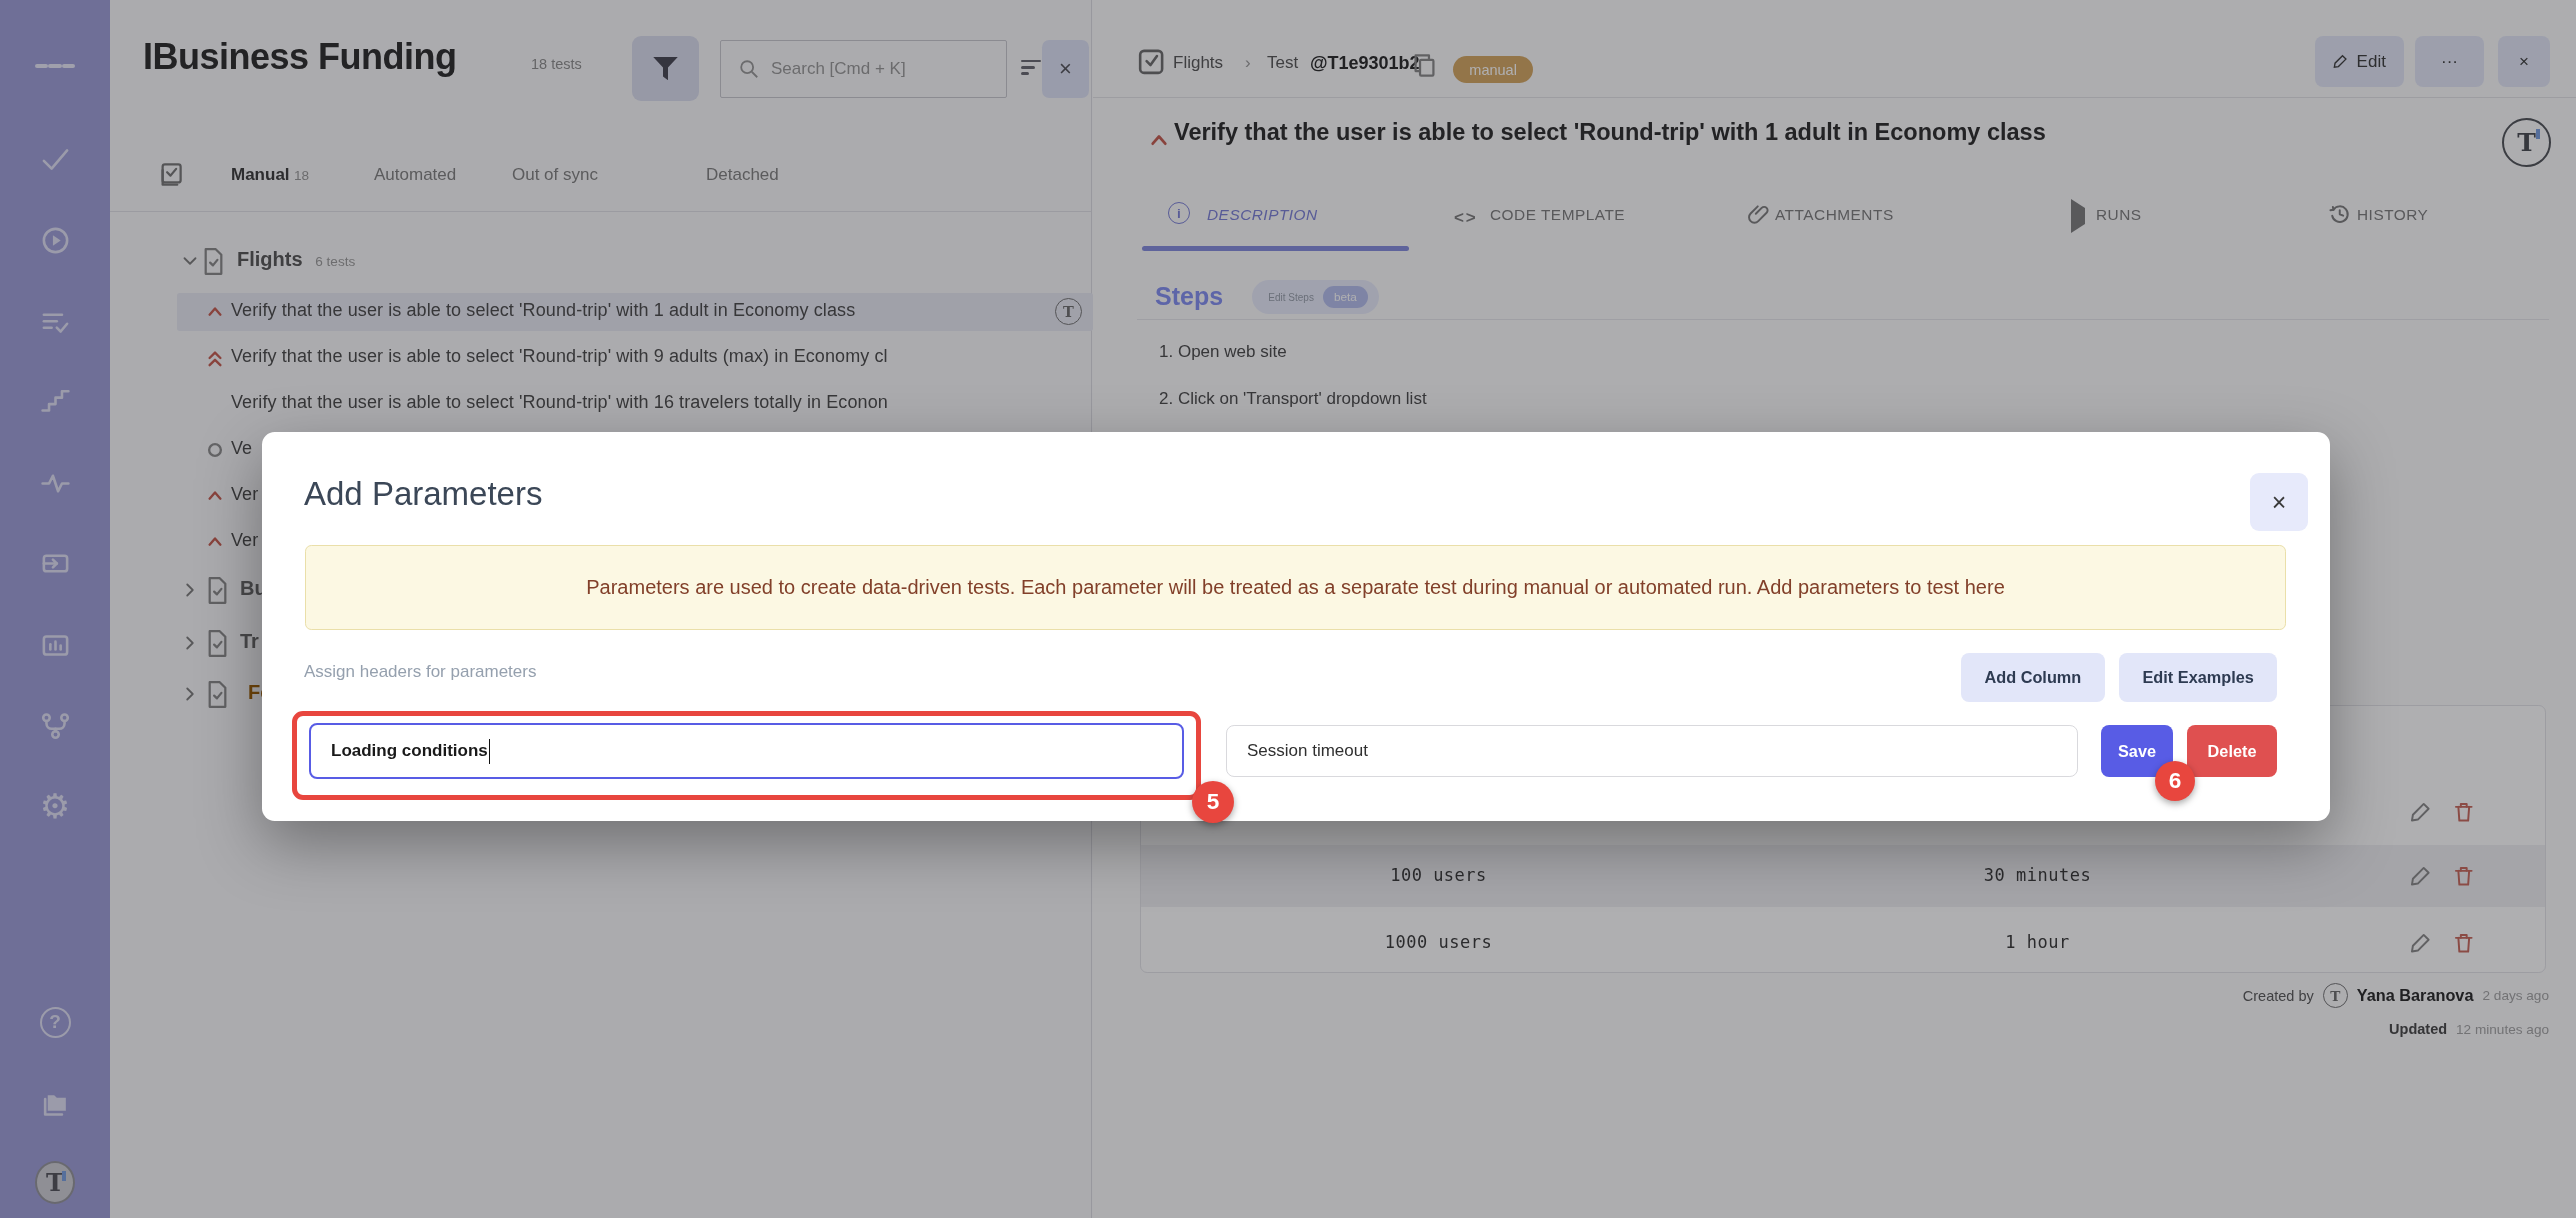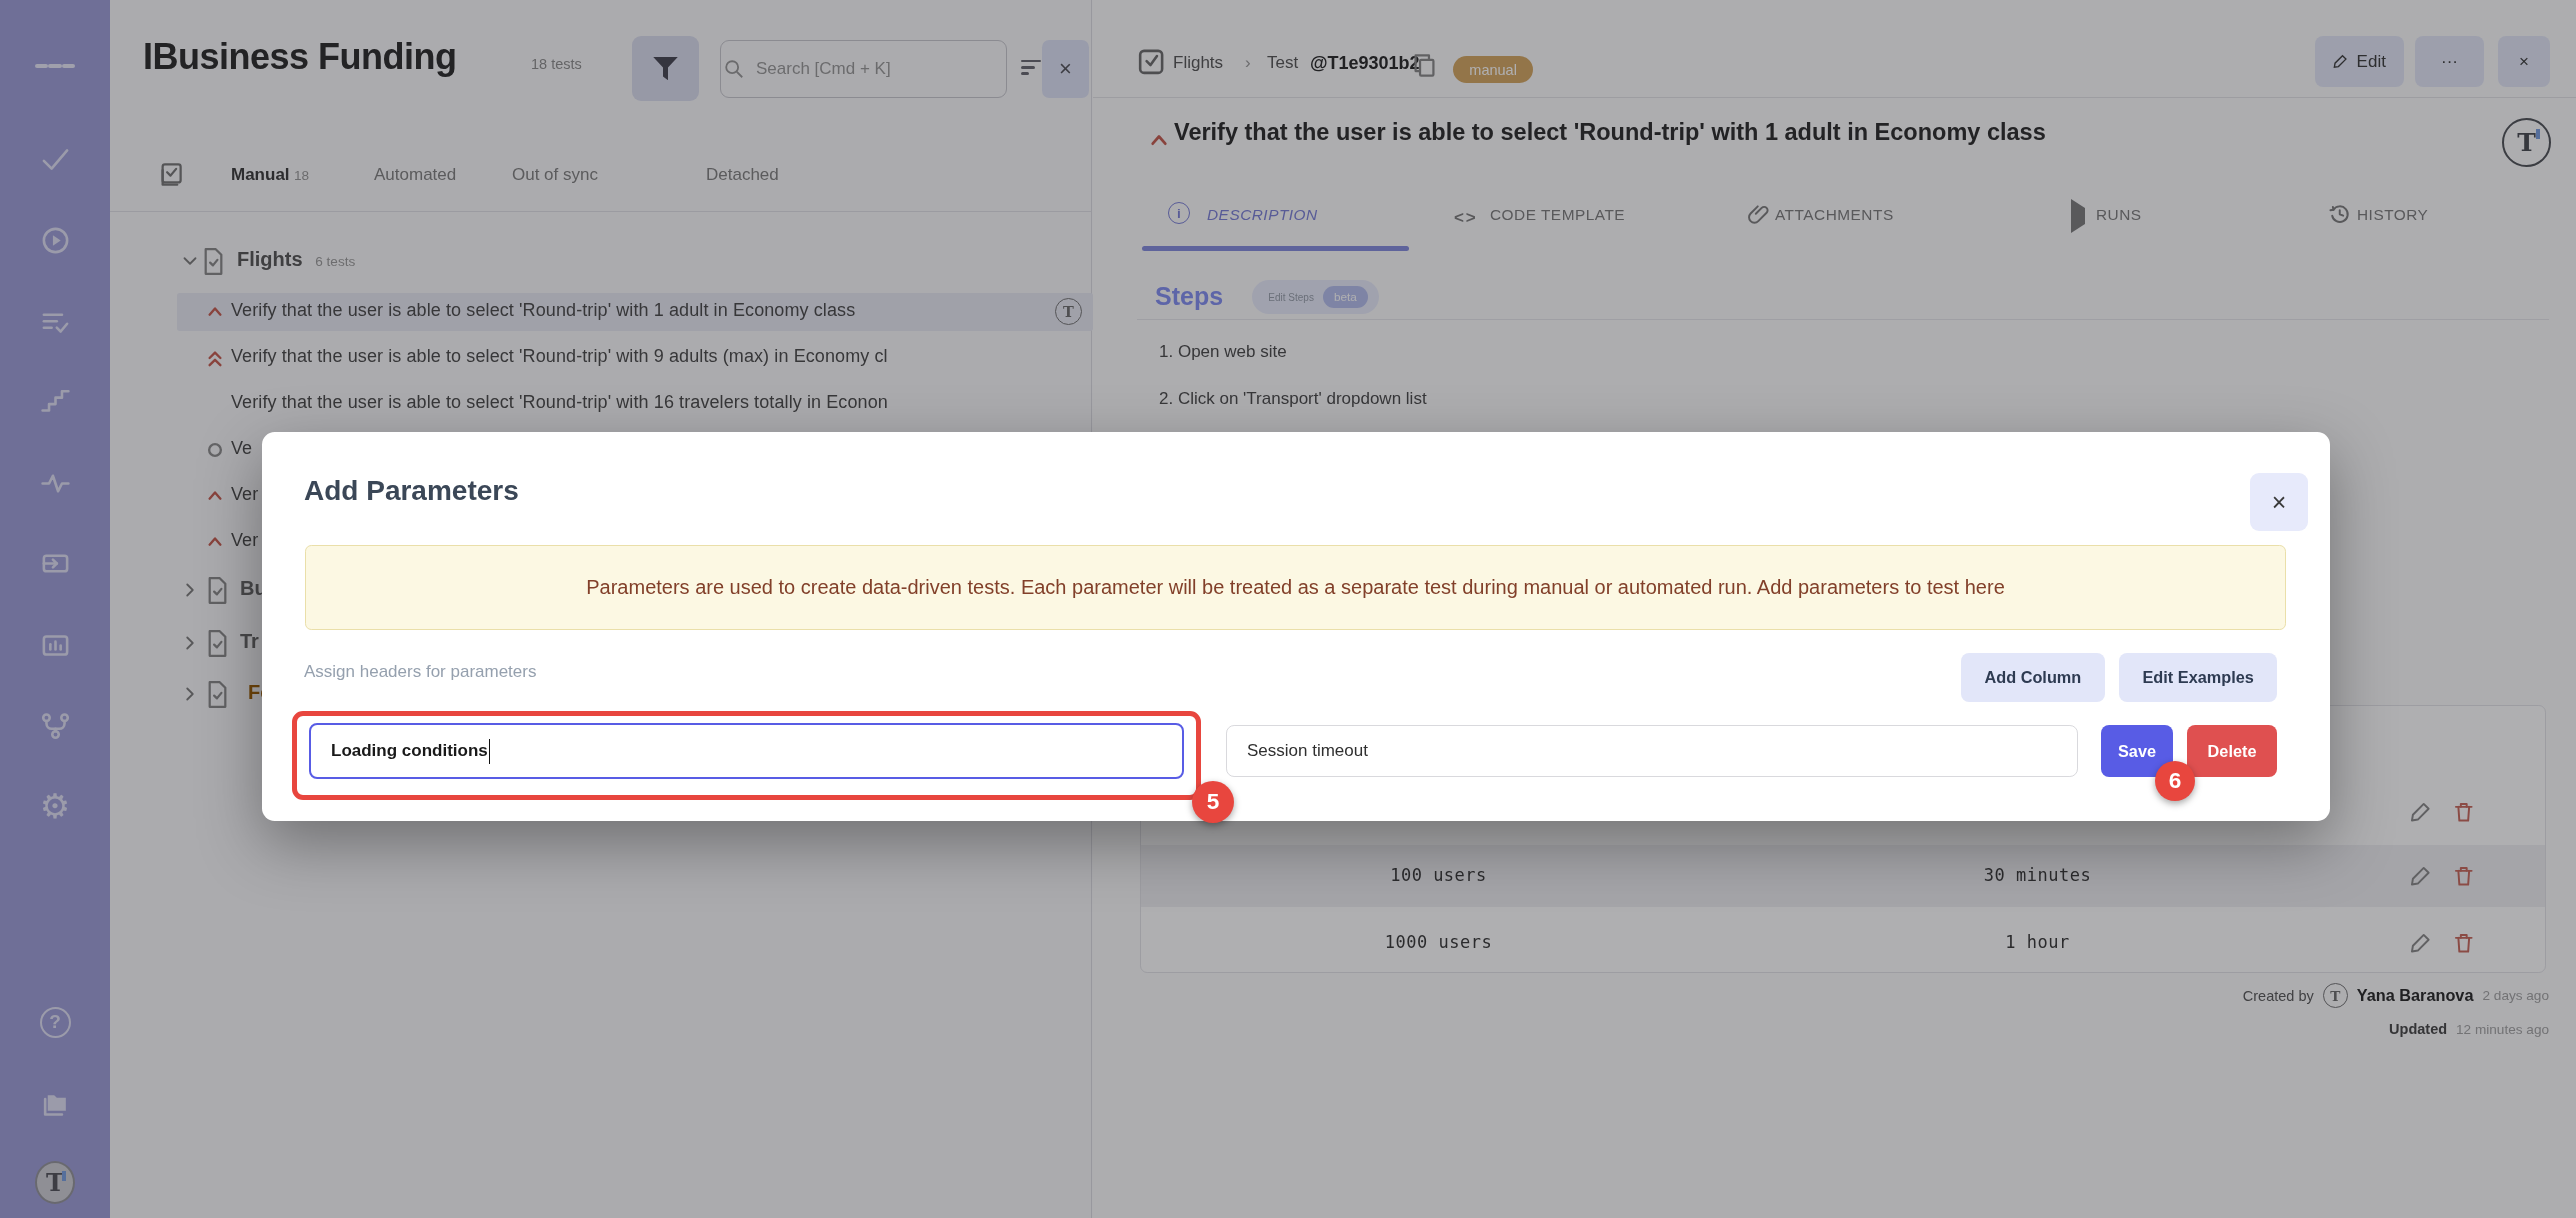--- a/index.html
+++ b/index.html
@@ -17,21 +17,21 @@
   .logo-circle { width:43px; height:43px; border-radius:50%; background:#cfcfd6; border:2.7px solid #97979d; display:flex; align-items:center; justify-content:center; position:relative; }
   .logo-circle b { color:#55555c; font-size:24.4px; font-family:"DejaVu Serif","Liberation Serif",serif; }
   .logo-circle i { position:absolute; right:7.2px; top:8.1px; width:3.6px; height:10px; background:#7a9fe0; }
 
   
   .left-panel { position:absolute; left:110px; top:0; width:982px; height:1218px; background:#fafafb; border-right:0.9px solid #dddde3; z-index:1; }
   .lp-title { position:absolute; left:33px; top:36px; font-size:36px; font-weight:bold; color:#2d2d2d; letter-spacing:-0.5px; }
   .lp-count { position:absolute; left:421px; top:56px; font-size:14.5px; color:#8f8f8f; }
   .filter-btn { position:absolute; left:522px; top:36px; width:67px; height:65px; background:#dcdeef; border-radius:9px; display:flex; align-items:center; justify-content:center; }
   .funnel { width:25px; height:23.5px; background:#484854; clip-path:polygon(0 0,100% 0,60% 46%,60% 100%,40% 84%,40% 46%); }
-  .search-box { position:absolute; left:610px; top:40px; width:287px; height:58px; border:1.8px solid #c9c9cf; border-radius:9px; background:transparent; display:flex; align-items:center; padding-left:2px; }
+  .search-box { position:absolute; left:610px; top:40px; width:287px; height:58px; border:1.8px solid #c9c9cf; border-radius:2px; background:transparent; display:flex; align-items:center; padding-left:17px; }
   .search-box svg { width:22px; height:22px; stroke:#9a9a9a; stroke-width:2; fill:none; margin-right:11px; }
   .search-box input { border:none; outline:none; background:transparent; font-size:17px; color:#555; width:199px; font-family:inherit; }
   .search-box input::placeholder { color:#9a9a9a; }
   .sliders-icon { position:absolute; left:911px; top:56px; width:20px; }
   .sliders-icon span { display:block; height:2.7px; background:#6a6a72; margin:3.6px 0; border-radius:1.8px; }
   .sliders-icon span:nth-child(1){width:20px}.sliders-icon span:nth-child(2){width:13.6px}.sliders-icon span:nth-child(3){width:8.1px}
   .clear-btn { position:absolute; left:932px; top:40px; width:47px; height:58px; background:#dfe3f6; border-radius:7.2px; display:flex; align-items:center; justify-content:center; font-size:22px; color:#55555c; }
   .lp-tabs { position:absolute; left:0; top:154px; width:100%; height:57px; }
   .select-icon { position:absolute; left:47px; top:7.2px; }
   .select-icon svg { width:27px; height:27px; stroke:#787878; stroke-width:2; fill:none; stroke-linecap:round; stroke-linejoin:round; }
@@ -101,21 +101,21 @@
   .fl-author { font-size:16.3px; font-weight:bold; color:#2a2a2a; }
   .fl-ago { font-size:13.6px; color:#a5a5a5; }
   .fl-bold { font-size:14.5px; font-weight:bold; color:#484848; }
   .avatar-ring { width:25px; height:25px; border:1.8px solid #777; border-radius:50%; display:flex; align-items:center; justify-content:center; font-size:13.6px; font-weight:bold; color:#707070; font-family:"DejaVu Serif","Liberation Serif",serif; }
 
   
   .dim-overlay { position:absolute; inset:0; background:rgba(14,14,20,0.335); z-index:10; }
 
   
   .modal { position:absolute; left:262px; top:432px; width:2068px; height:389px; background:#ffffff; border-radius:12.7px; box-shadow:0 22px 63px rgba(0,0,0,0.35); z-index:20; }
-  .m-title { position:absolute; left:42px; top:43px; font-size:28px; font-weight:700; color:#3b4757; }
+  .m-title { position:absolute; left:42px; top:43px; font-size:33px; font-weight:400; color:#3b4757; }
   .m-close { position:absolute; left:1988px; top:41px; width:58px; height:58px; background:#e7eafb; border-radius:9px; display:flex; align-items:center; justify-content:center; font-size:25px; color:#3a3a3a; }
   .m-info { position:absolute; left:43px; top:113px; width:1981px; height:85px; background:#fcf8e3; border:1.8px solid #eadfa9; border-radius:6.3px; display:flex; align-items:center; justify-content:center; padding:0 36px; }
   .m-info span { font-size:20px; color:#82402a; text-align:center; }
   .m-assign { position:absolute; left:42px; top:230px; font-size:17px; color:#95a0ae; }
   .m-btn { position:absolute; top:221px; height:49px; background:#e2e6f9; border-radius:8.1px; display:flex; align-items:center; padding:0 23.5px; font-size:16.3px; font-weight:600; color:#2e3b52; white-space:nowrap; }
   .red-annot { position:absolute; left:30px; top:279px; width:909px; height:89px; border:5.4px solid #e8463e; border-radius:11px; z-index:25; }
   .m-input1 { position:absolute; left:47px; top:291px; width:875px; height:56px; border:2.7px solid #585ce5; border-radius:8.1px; display:flex; align-items:center; padding-left:20px; background:#fff; }
   .m-input1 span { font-size:17px; font-weight:600; color:#191919; }
   .caret-bar { display:inline-block; width:1.8px; height:25px; background:#111; margin-left:0.9px; vertical-align:middle; }
   .m-input2 { position:absolute; left:964px; top:293px; width:852px; height:52px; border:1.8px solid #d9d9dd; border-radius:8.1px; display:flex; align-items:center; padding-left:20px; background:#fff; }

